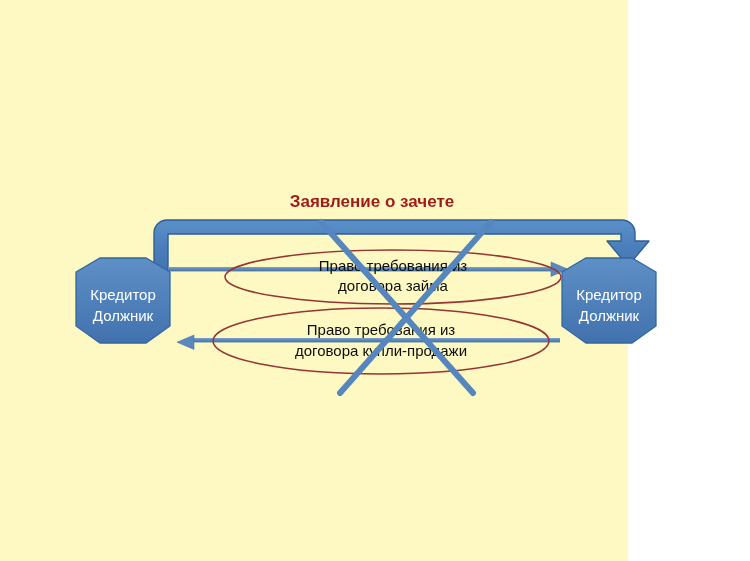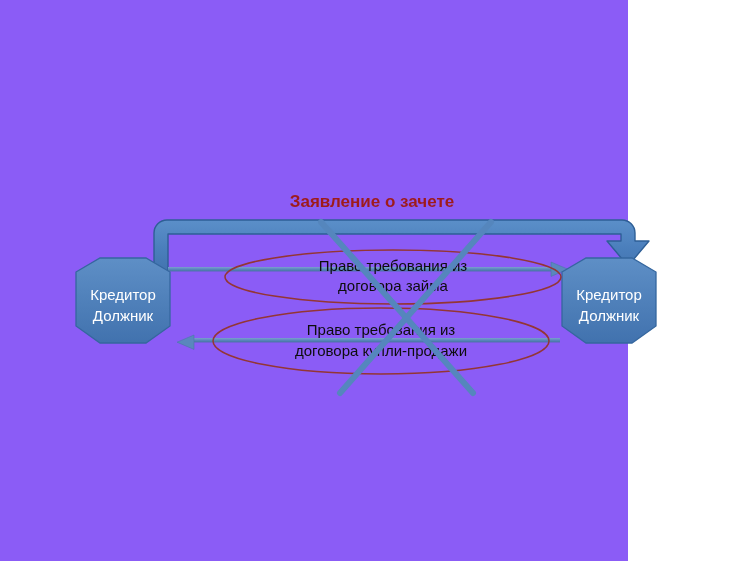--- a/index.html
+++ b/index.html
@@ -10,21 +10,21 @@
   body {
     width: 750px;
     height: 561px;
     font-family: "Liberation Sans", sans-serif;
     overflow: hidden;
   }
   #diagram-root {
     position: relative;
     width: 628px;
     height: 561px;
-    background: #8b5cf6;
+    background: #fef9c3;
   }
   svg#diagram-canvas {
     position: absolute;
     left: 0;
     top: 0;
     width: 750px;
     height: 561px;
     display: block;
   }
   .node-label {

